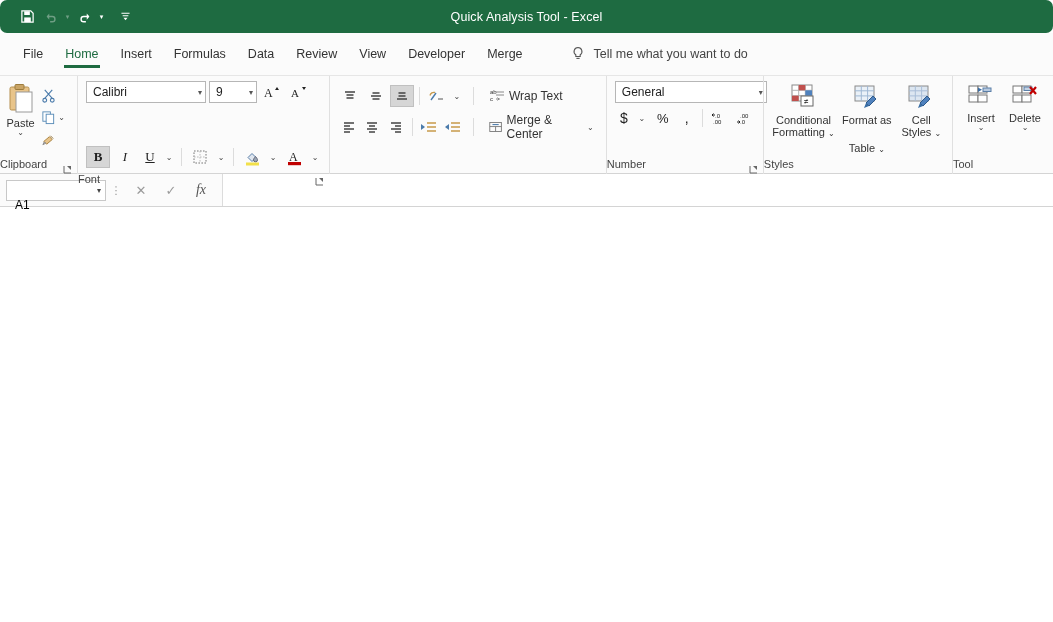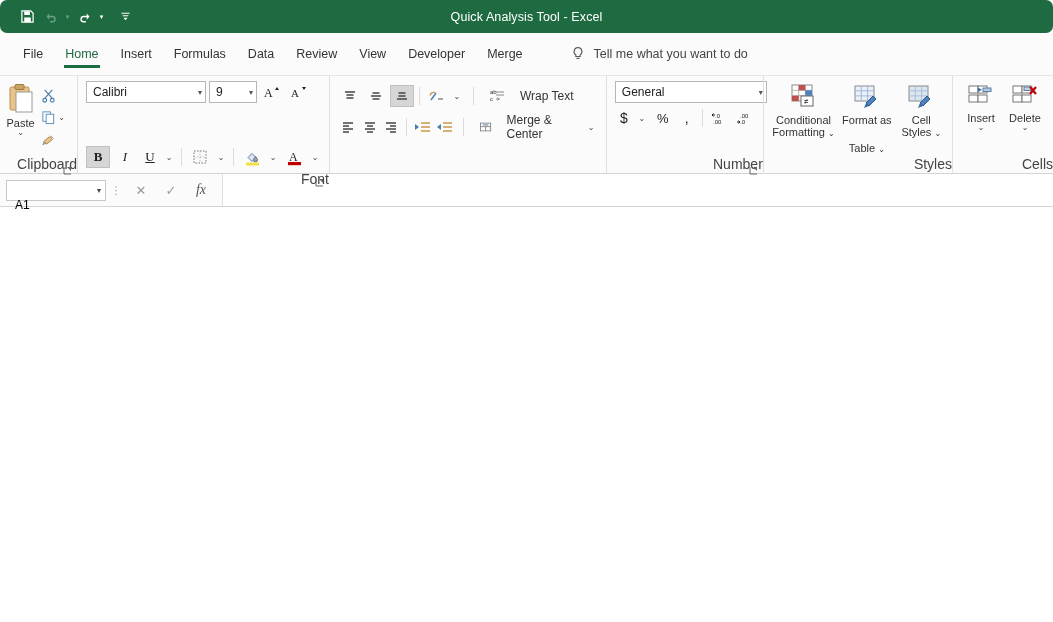--- a/index.html
+++ b/index.html
@@ -52,21 +52,21 @@
 
   
   .ribbon {
     height: 98px; background: #fbfbfb; display: flex;
     border-bottom: 1px solid #d4d4d4; position: relative;
   }
   .rgroup { position: relative; height: 98px; display: flex; flex-direction: column; }
   .rgroup + .rgroup { border-left: 1px solid #e0e0e0; }
   .rgroup-body { flex: 1; display: flex; align-items: flex-start; padding: 5px 6px 0 6px; }
   .rgroup-label {
-    height: 17px; font-size: 14px; color: #444; text-align: right;
+    height: 17px; font-size: 11px; color: #444; text-align: left;
     position: relative; line-height: 14px;
   }
   .dlgl {
     position: absolute; right: 5px; bottom: 2px; width: 9px; height: 9px;
     color: #666;
   }
   .big-btn {
     display: flex; flex-direction: column; align-items: center;
     font-size: 11px; color: #333; width: 54px; padding-top: 2px;
   }
@@ -89,21 +89,21 @@
     width: 24px; height: 22px; display: flex; align-items: center;
     justify-content: center; font-size: 13px; color: #222;
   }
   .ic-btn.pressed { background: #d6d6d6; border: 1px solid #c0c0c0; }
   .sep-v { width: 1px; height: 18px; background: #dcdcdc; margin: 0 3px; }
   .dd-arrow { font-size: 8px; color: #444; width: 12px; text-align: center; }
 
   
   .aligngrid { display: flex; flex-direction: column; gap: 4px; padding-top: 4px; }
   .arow { display: flex; align-items: center; gap: 2px; }
-  .txtbtn { display: flex; align-items: center; gap: 14px; font-size: 12px; color: #333; padding: 2px 4px; }
+  .txtbtn { display: flex; align-items: center; gap: 3px; font-size: 12px; color: #333; padding: 2px 4px; }
 
   
   .numcombo { width: 152px; }
 
   
   .fbar {
     height: 33px; background: #fbfbfb; display: flex; align-items: center;
     border-bottom: 1px solid #d4d4d4; padding: 0 0 0 6px;
   }
   .namebox {
@@ -500,21 +500,21 @@
             <rect x="12" y="2" width="9" height="7" fill="#fff" stroke="#777"></rect>
             <rect x="3" y="11" width="9" height="7" fill="#fff" stroke="#777"></rect>
             <rect x="12" y="11" width="9" height="7" fill="#fff" stroke="#777"></rect>
             <rect x="14" y="3" width="8" height="3.5" fill="#c3d3e4" stroke="#5b7fa8"></rect>
             <path d="M20 3l6 7M26 3l-6 7" stroke="#c00000" stroke-width="2.2"></path>
           </svg>
           <span class="lbl">Delete</span>
           <span class="chev">⌄</span>
         </div>
       </div>
-      <div class="rgroup-label">Cells</div>
+      <div class="rgroup-label">Tool</div>
     </div>
   </div>
 
   <div class="fbar">
     <div class="namebox">
       <span class="nv">A1</span>
       <span style="font-size:8px;color:#444">▾</span>
     </div>
     <div class="fb-dots">⋮</div>
     <div class="fb-icons">

